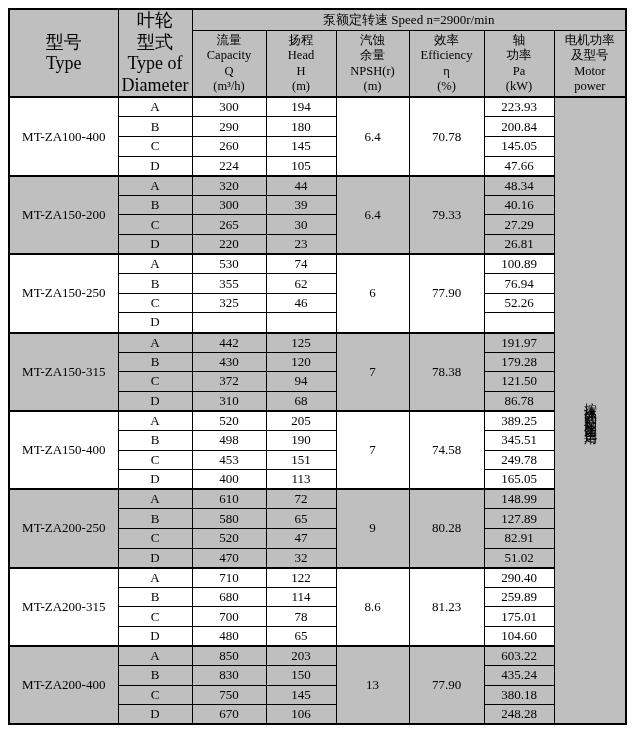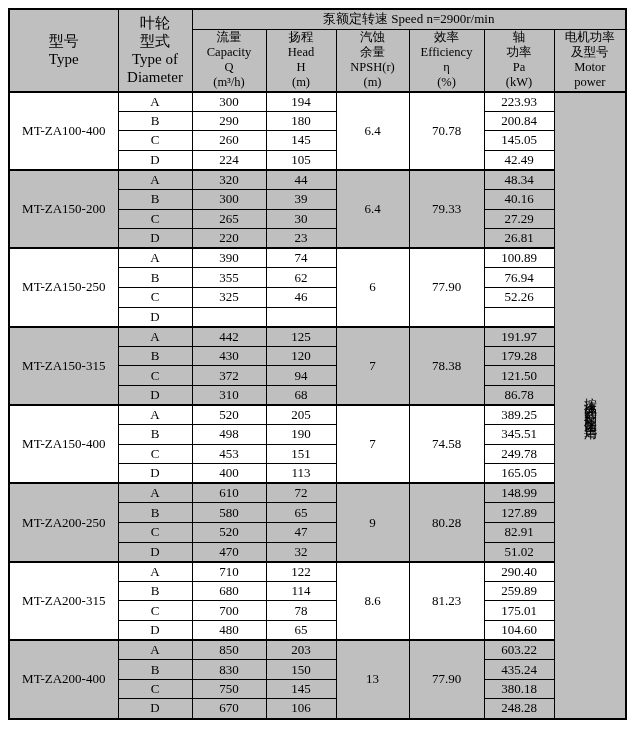--- a/index.html
+++ b/index.html
@@ -29,21 +29,21 @@
   }
   thead th {
     background: #bfbfbf;
     white-space: pre-line;
   }
   th.speed-span {
     height: 20px;
     font-size: 13px;
   }
   th.corner-h {
-    font-size: 15px;
+    font-size: 18px;
     line-height: 1.2;
   }
   th.sub-h {
     height: 60px;
     font-size: 12.5px;
     line-height: 1.22;
   }
   tbody td {
     height: 19.6px;
     font-size: 13px;
@@ -139,21 +139,21 @@
         <tr class="plain">
           <td>C</td>
           <td>260</td>
           <td>145</td>
           <td>145.05</td>
         </tr>
         <tr class="plain">
           <td>D</td>
           <td>224</td>
           <td>105</td>
-          <td>42.49</td>
+          <td>47.66</td>
         </tr>
         <tr class="shaded group-start">
           <td rowspan="4" class="model-cell">MT-ZA150-200</td>
           <td>A</td>
           <td>320</td>
           <td>44</td>
           <td rowspan="4">6.4</td>
           <td rowspan="4">79.33</td>
           <td>48.34</td>
         </tr>
@@ -171,21 +171,21 @@
         </tr>
         <tr class="shaded">
           <td>D</td>
           <td>220</td>
           <td>23</td>
           <td>26.81</td>
         </tr>
         <tr class="plain group-start">
           <td rowspan="4" class="model-cell">MT-ZA150-250</td>
           <td>A</td>
-          <td>390</td>
+          <td>530</td>
           <td>74</td>
           <td rowspan="4">6</td>
           <td rowspan="4">77.90</td>
           <td>100.89</td>
         </tr>
         <tr class="plain">
           <td>B</td>
           <td>355</td>
           <td>62</td>
           <td>76.94</td>

